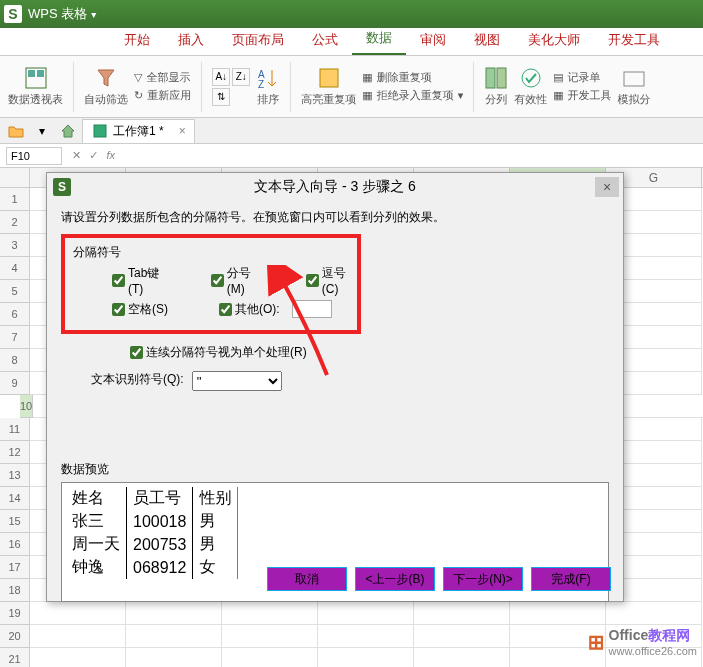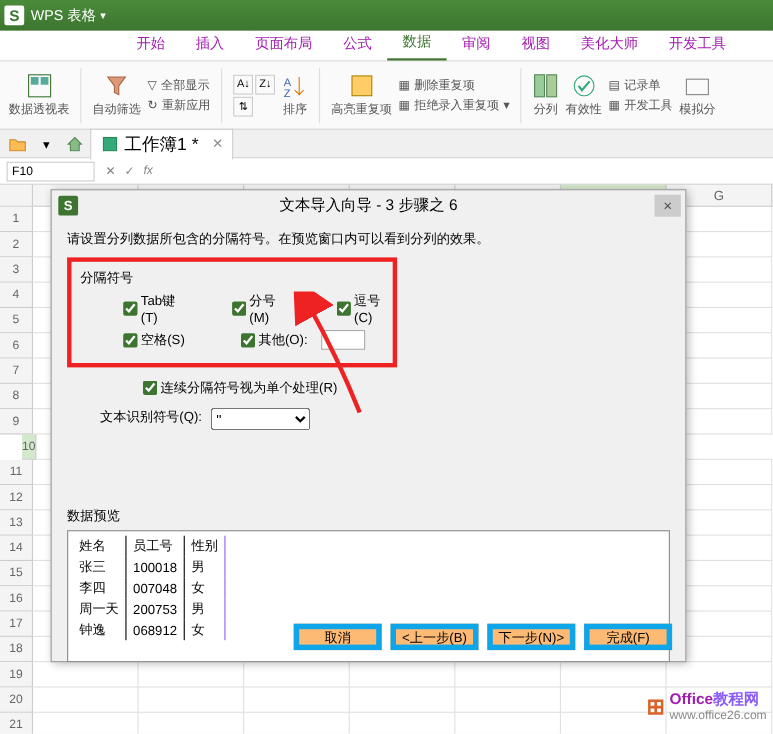--- a/index.html
+++ b/index.html
@@ -4,37 +4,37 @@
   <style>
     * { margin: 0; padding: 0; box-sizing: border-box; font-family: "Microsoft YaHei", SimSun, sans-serif; }
     body { width: 703px; height: 667px; background: #fff; font-size: 12px; overflow: hidden; position: relative; }
     
     .titlebar { height: 28px; background: linear-gradient(#4a8b3a, #3d7530); display: flex; align-items: center; padding: 0 4px; color: #fff; }
     .titlebar .logo { width: 18px; height: 18px; background: #fff; border-radius: 2px; display: flex; align-items: center; justify-content: center; color: #3d7530; font-weight: bold; font-size: 14px; margin-right: 6px; }
     .titlebar .app-name { font-size: 13px; }
     .titlebar .dd { margin-left: 4px; font-size: 10px; }
     
     .menu-tabs { height: 28px; background: #fff; display: flex; align-items: flex-end; border-bottom: 1px solid #ccc; padding-left: 110px; }
-    .menu-tab { padding: 6px 14px; font-size: 13px; color: #a21caf; cursor: pointer; }
+    .menu-tab { padding: 6px 14px; font-size: 13px; color: #b91c1c; cursor: pointer; }
     .menu-tab.active { color: #3d7530; border-bottom: 2px solid #3d7530; }
     
     .ribbon { height: 62px; background: #fafafa; border-bottom: 1px solid #ccc; display: flex; align-items: center; padding: 4px 8px; gap: 6px; }
     .ribbon-group { display: flex; flex-direction: column; align-items: center; gap: 2px; font-size: 11px; color: #555; }
     .ribbon-group .ico { width: 24px; height: 24px; display: flex; align-items: center; justify-content: center; }
     .ribbon-txt { display: flex; flex-direction: column; gap: 3px; color: #555; font-size: 11px; }
     .ribbon-txt-row { display: flex; align-items: center; gap: 4px; }
     .sep { width: 1px; height: 50px; background: #ddd; margin: 0 4px; }
     
     .doc-tabs { height: 26px; background: #f0f0f0; border-bottom: 1px solid #ccc; display: flex; align-items: center; padding-left: 4px; }
     .doc-tab-btn { width: 24px; height: 20px; display: flex; align-items: center; justify-content: center; margin-right: 2px; }
-    .doc-tab { background: #fff; border: 1px solid #ccc; border-bottom: none; padding: 3px 30px 3px 10px; font-size: 16px; display: flex; align-items: center; gap: 6px; position: relative; }
+    .doc-tab { background: #fff; border: 1px solid #ccc; border-bottom: none; padding: 3px 30px 3px 10px; font-size: 12px; display: flex; align-items: center; gap: 6px; position: relative; }
     .doc-tab .close { position: absolute; right: 8px; color: #888; }
     
     .formula-bar { height: 24px; background: #fff; border-bottom: 1px solid #ccc; display: flex; align-items: center; padding: 0 6px; }
-    .name-box { width: 80px; height: 18px; border: 1px solid #ccc; padding: 0 4px; font-size: 11px; display: flex; align-items: center; }
+    .name-box { width: 56px; height: 18px; border: 1px solid #ccc; padding: 0 4px; font-size: 11px; display: flex; align-items: center; }
     .fx-btns { display: flex; gap: 8px; margin-left: 10px; color: #888; font-size: 11px; }
     
     .sheet-area { position: relative; }
     .col-headers { display: flex; height: 20px; background: #f4f4f4; border-bottom: 1px solid #ccc; }
     .rh-corner { width: 30px; border-right: 1px solid #ccc; }
     .col-h { flex: 0 0 96px; border-right: 1px solid #ccc; display: flex; align-items: center; justify-content: center; font-size: 12px; color: #666; }
     .col-h.sel { background: #d4e8cc; }
     
     .rows { display: flex; flex-direction: column; }
     .row { display: flex; height: 23px; }
@@ -59,30 +59,30 @@
     
     .right-opts { display: inline-block; vertical-align: top; margin-left: 30px; margin-top: 10px; }
     .right-opts .chk { margin-bottom: 10px; }
     .txt-qual { display: flex; gap: 8px; }
     .txt-qual select { width: 90px; height: 20px; }
     
     .arrow-svg { position: absolute; left: 210px; top: 92px; pointer-events: none; }
     
     .preview-legend { margin-top: 70px; margin-bottom: 4px; }
     .preview-box { border: 1px solid #888; background: #fff; height: 120px; padding: 4px; overflow: auto; }
-    .preview-table { font-size: 12px; border-collapse: collapse; }
+    .preview-table { font-size: 16px; border-collapse: collapse; }
     .preview-table td { padding: 1px 6px; border-right: 1px solid #000; }
     .preview-table td:last-child { border-right: 1px solid #8b5cf6; }
     
     .dlg-btns { position: absolute; bottom: 10px; right: 12px; display: flex; gap: 8px; }
-    .dlg-btns button { width: 80px; height: 24px; background: #fdba74; border: 5px solid #0ea5e9; font-size: 12px; cursor: pointer; }
+    .dlg-btns button { width: 80px; height: 24px; background: #a21caf; border: 1px solid #0ea5e9; font-size: 12px; cursor: pointer; }
     
     .watermark { position: absolute; right: 6px; bottom: 10px; font-size: 14px; font-weight: bold; display: flex; align-items: center; gap: 4px; }
     .watermark .o-logo { color: #d9632a; font-size: 20px; }
-    .watermark .t1 { color: #a21caf; }
+    .watermark .t1 { color: #737373; }
     .watermark .t2 { color: #8b5cf6; }
     .watermark .url { font-size: 11px; color: #888; display: block; text-align: right; font-weight: normal; }
   </style>
 </head>
 <body>
 
 <div class="titlebar">
   <div class="logo">S</div>
   <span class="app-name">WPS 表格</span>
   <span class="dd">▾</span>
@@ -524,25 +524,20 @@
               <td>姓名</td>
               <td>员工号</td>
               <td>性别</td>
             </tr>
         <tr>
               <td>张三</td>
               <td>100018</td>
               <td>男</td>
             </tr>
         <tr>
-              <td>李四</td>
-              <td>007048</td>
-              <td>女</td>
-            </tr>
-        <tr>
               <td>周一天</td>
               <td>200753</td>
               <td>男</td>
             </tr>
         <tr>
               <td>钟逸</td>
               <td>068912</td>
               <td>女</td>
             </tr>
       </tbody>

